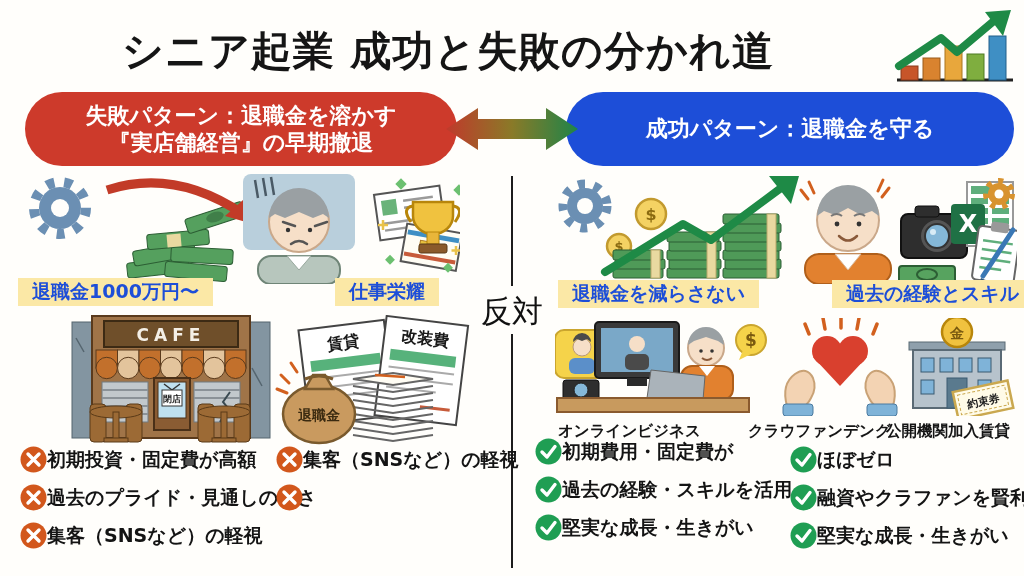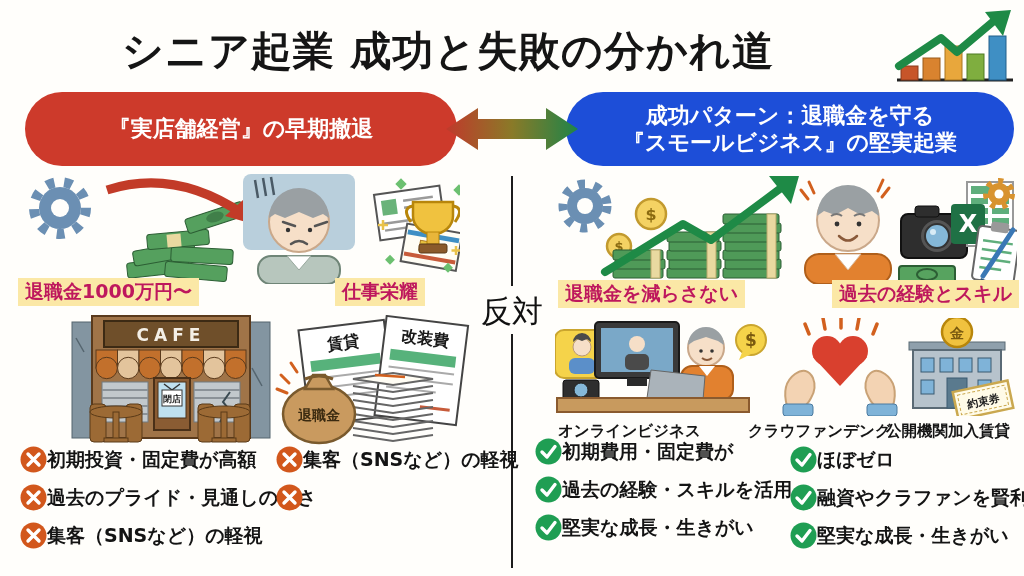--- a/index.html
+++ b/index.html
@@ -25,22 +25,22 @@
   .banner-fail{left:25px;width:432px;background:#cd3a2b;}
   .banner-success{left:566px;width:448px;background:#1d4ed8;}
   
   .vline{left:511px;width:2px;background:#1c1c1c;}
   .opposite{
     left:452px;top:291px;width:120px;text-align:center;
     font-size:31px;font-weight:400;color:#111;
   }
   
   .caption{
-    background:#fbe8a6;color:#be185d;font-weight:900;font-size:19px;
-    padding:1px 7px;white-space:nowrap;
+    background:#fbe8a6;color:#1d4ed8;font-weight:900;font-size:19px;
+    padding:1px 14px;white-space:nowrap;
   }
   
   .plabel{
     color:#151515;font-weight:900;font-size:15.5px;white-space:nowrap;
   }
   
   .plist{display:flex;flex-direction:column;gap:11px;}
   .pitem{display:flex;align-items:center;}
   .pitem .txt{font-size:19px;font-weight:900;color:#141414;white-space:nowrap;}
   .badge{width:27px;height:27px;flex:0 0 27px;}
@@ -55,25 +55,25 @@
   <rect x="8" y="58" width="17" height="14" fill="#c7552a" stroke="#8a3a1a"></rect>
   <rect x="30" y="50" width="17" height="22" fill="#d9832f" stroke="#9a5a1a"></rect>
   <rect x="52" y="38" width="17" height="34" fill="#e8a73c" stroke="#a9751f"></rect>
   <rect x="74" y="46" width="17" height="26" fill="#7fae3f" stroke="#4f7a22"></rect>
   <rect x="96" y="28" width="17" height="44" fill="#3f8fc4" stroke="#235e8a"></rect>
   <path d="M6,58 L48,30 L64,44 L102,12" fill="none" stroke="#1e8a46" stroke-width="8" stroke-linejoin="round" stroke-linecap="round"></path>
   <polygon points="92,4 118,2 110,28" fill="#1e8a46"></polygon>
 </svg>
 
 <div class="abs banner banner-fail">
+  <div class="bl">失敗パターン：退職金を溶かす</div>
   <div class="bl">『実店舗経営』の早期撤退</div>
 </div>
 <div class="abs banner banner-success">
   <div class="bl">成功パターン：退職金を守る</div>
-  <div class="bl">『スモールビジネス』の堅実起業</div>
 </div>
 
 <svg class="abs" style="left:444px;top:104px" width="136" height="50" viewBox="0 0 136 50">
   <defs>
     <linearGradient id="ag" x1="0" y1="0" x2="1" y2="0">
       <stop offset="0" stop-color="#c0392b"></stop>
         <stop offset="0.5" stop-color="#8a7a28"></stop>
         <stop offset="1" stop-color="#1e8449"></stop>
     </linearGradient>
   </defs>

